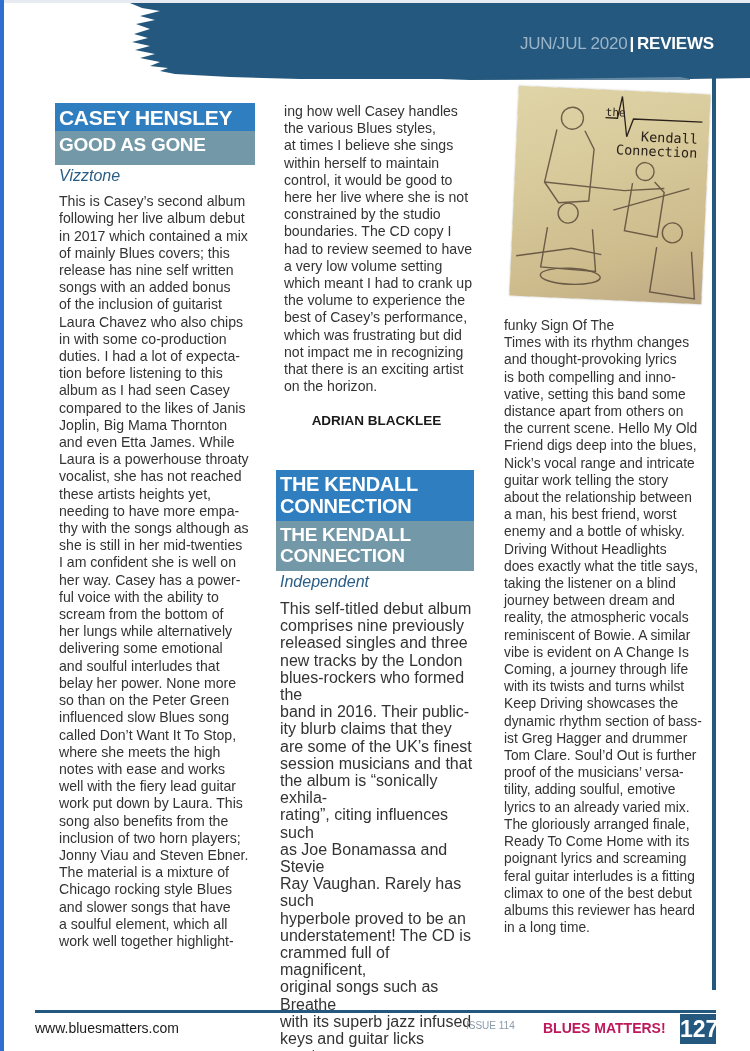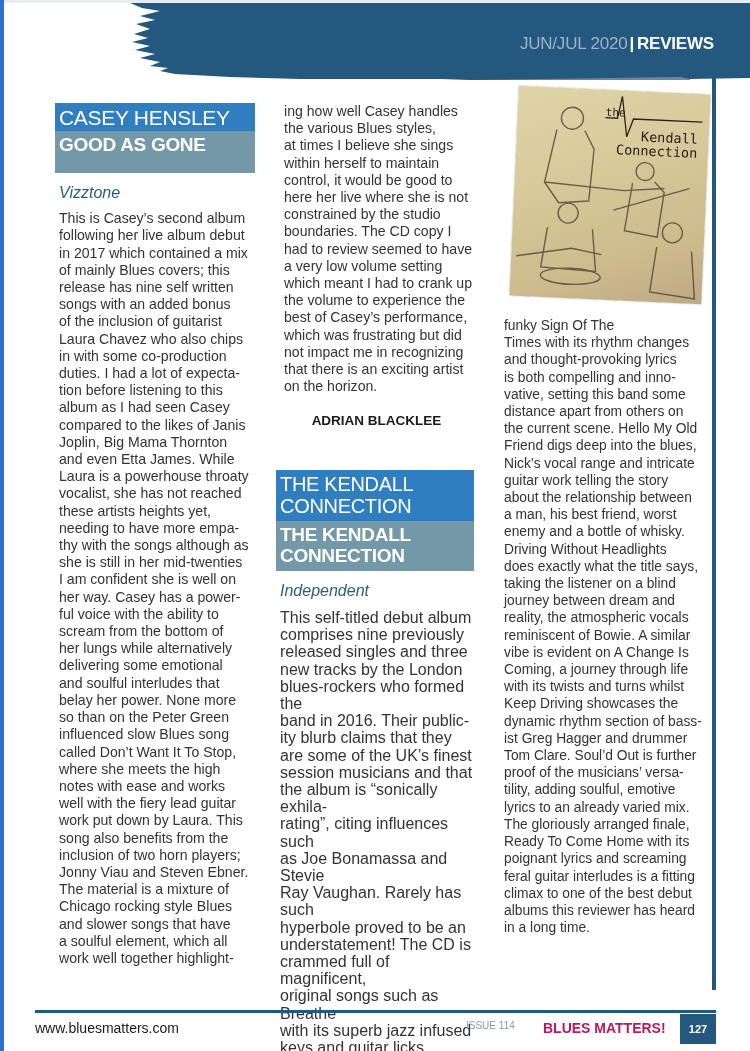--- a/index.html
+++ b/index.html
@@ -18,29 +18,29 @@
   }
   .header-text .sep { color: #ffffff; font-weight: bold; margin: 0 3px 0 2px; }
   .header-text .section { color: #ffffff; font-weight: bold; }
   .right-rule { position: absolute; left: 712px; top: 78px; width: 4px; height: 912px; background: #25587e; }
   .bottom-rule { position: absolute; left: 35px; top: 1010px; width: 681px; height: 3px; background: #25587e; }
   .col { position: absolute; font-size: 14.1px; line-height: 17.2px; color: #333; }
   .col1 { left: 55px; top: 103px; width: 200px; }
   .col2 { left: 280px; top: 103px; width: 195px; }
   .col3 { left: 504px; top: 317px; width: 200px; }
   .title-bar {
-    background: #2f7ec0; color: #fff; font-weight: normal;
+    background: #2f7ec0; color: #fff; font-weight: bold;
     font-size: 21px; line-height: 23px; padding: 3px 4px 2px 4px; letter-spacing: -0.3px;
   }
   .sub-bar {
     background: #7398a8; color: #fff; font-weight: bold;
-    font-size: 19px; line-height: 22px; padding: 3px 4px 17px 4px; letter-spacing: -0.3px;
+    font-size: 19px; line-height: 22px; padding: 3px 4px 9px 4px; letter-spacing: -0.3px;
   }
   .label {
-    font-style: italic; color: #2a5d86; font-size: 16px; margin: 11px 0 9px 4px;
+    font-style: italic; color: #2a5d86; font-size: 16px; margin: 2px 0 9px 4px;
   }
   .body-text { padding-left: 4px; white-space: pre-line; }
   .author {
     text-align: center; font-weight: bold; font-size: 13.5px; color: #1a1a1a;
     margin-top: 17px; padding-right: 2px;
   }
   .review2 { position: absolute; left: 276px; top: 470px; width: 198px; }
   .review2 .title-bar { font-size: 20px; line-height: 22px; padding: 3px 4px 4px 4px; }
   .review2 .sub-bar { font-size: 19px; line-height: 21px; padding: 3px 4px 5px 4px; }
   .review2 .body-text { font-size: 16px; line-height: 17.2px; color: #333; }
@@ -52,21 +52,21 @@
     overflow: hidden;
   }
   .cover svg { position: absolute; left: 0; top: 0; }
   .cover-the { position: absolute; left: 88px; top: 16px; font-family: "DejaVu Sans Mono", monospace; font-size: 11px; color: #2a211a; }
   .cover-name { position: absolute; left: 100px; top: 38px; font-family: "DejaVu Sans Mono", monospace; font-size: 13.5px; line-height: 14px; color: #2a211a; text-align: right; }
   .footer-url { position: absolute; left: 35px; top: 1020px; font-size: 14px; color: #1a1a1a; }
   .footer-issue { position: absolute; left: 466px; top: 1020px; font-size: 10px; color: #8a9aa8; text-align: right; }
   .footer-mag { position: absolute; left: 543px; top: 1020px; font-size: 14px; color: #be185d; font-weight: bold; }
   .page-num {
     position: absolute; left: 680px; top: 1014px; width: 36px; height: 30px;
-    background: #25587e; color: #fff; font-weight: bold; font-size: 11px;
+    background: #25587e; color: #fff; font-weight: bold; font-size: 23px;
     text-align: center; line-height: 30px;
   }
 </style>
 </head>
 <body>
 
 <div class="top-edge"></div>
 <div class="left-edge"></div>
 
 <svg class="banner" width="750" height="85" viewBox="0 0 750 85">

